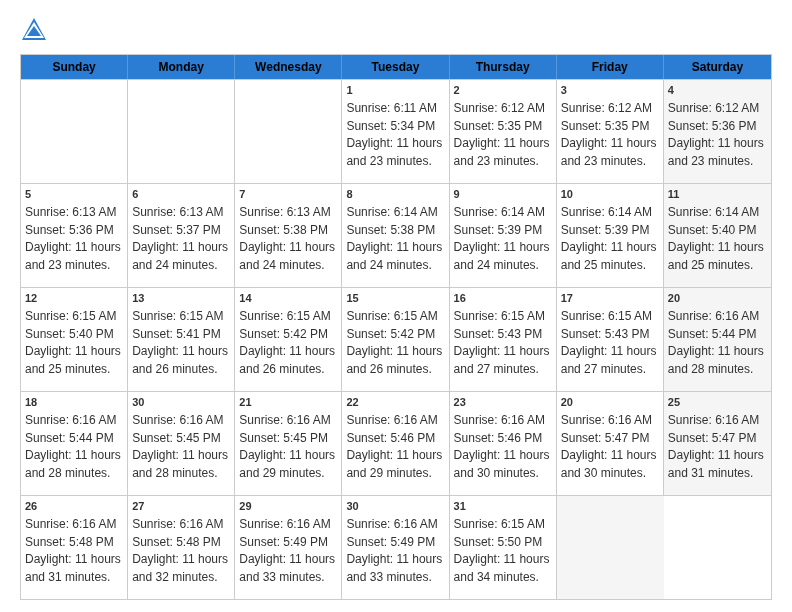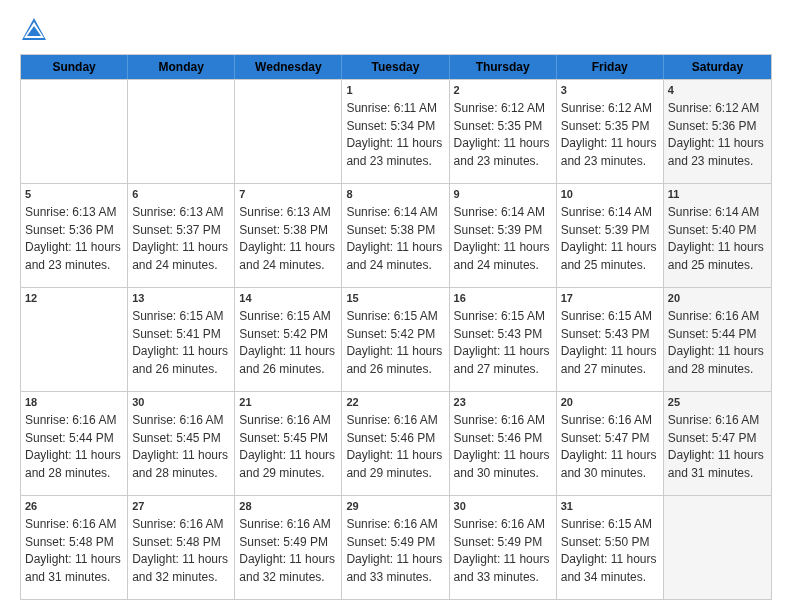--- a/index.html
+++ b/index.html
@@ -225,20 +225,24 @@
             <div class="day-number">11</div>
             <div class="cell-text">Sunrise: 6:14 AM
 Sunset: 5:40 PM
 Daylight: 11 hours
 and 25 minutes.</div>
           </div>
         </div>
         <div class="cal-row">
           <div class="cal-cell">
             <div class="day-number">12</div>
+            <div class="cell-text">Sunrise: 6:15 AM
+Sunset: 5:40 PM
+Daylight: 11 hours
+and 25 minutes.</div>
           </div>
           <div class="cal-cell">
             <div class="day-number">13</div>
             <div class="cell-text">Sunrise: 6:15 AM
 Sunset: 5:41 PM
 Daylight: 11 hours
 and 26 minutes.</div>
           </div>
           <div class="cal-cell">
             <div class="day-number">14</div>
@@ -332,27 +336,20 @@
             <div class="day-number">26</div>
             <div class="cell-text">Sunrise: 6:16 AM
 Sunset: 5:48 PM
 Daylight: 11 hours
 and 31 minutes.</div>
           </div>
           <div class="cal-cell">
             <div class="day-number">27</div>
             <div class="cell-text">Sunrise: 6:16 AM
 Sunset: 5:48 PM
-Daylight: 11 hours
-and 32 minutes.</div>
-          </div>
-          <div class="cal-cell">
-            <div class="day-number">28</div>
-            <div class="cell-text">Sunrise: 6:16 AM
-Sunset: 5:49 PM
 Daylight: 11 hours
 and 32 minutes.</div>
           </div>
           <div class="cal-cell">
             <div class="day-number">29</div>
             <div class="cell-text">Sunrise: 6:16 AM
 Sunset: 5:49 PM
 Daylight: 11 hours
 and 33 minutes.</div>
           </div>

